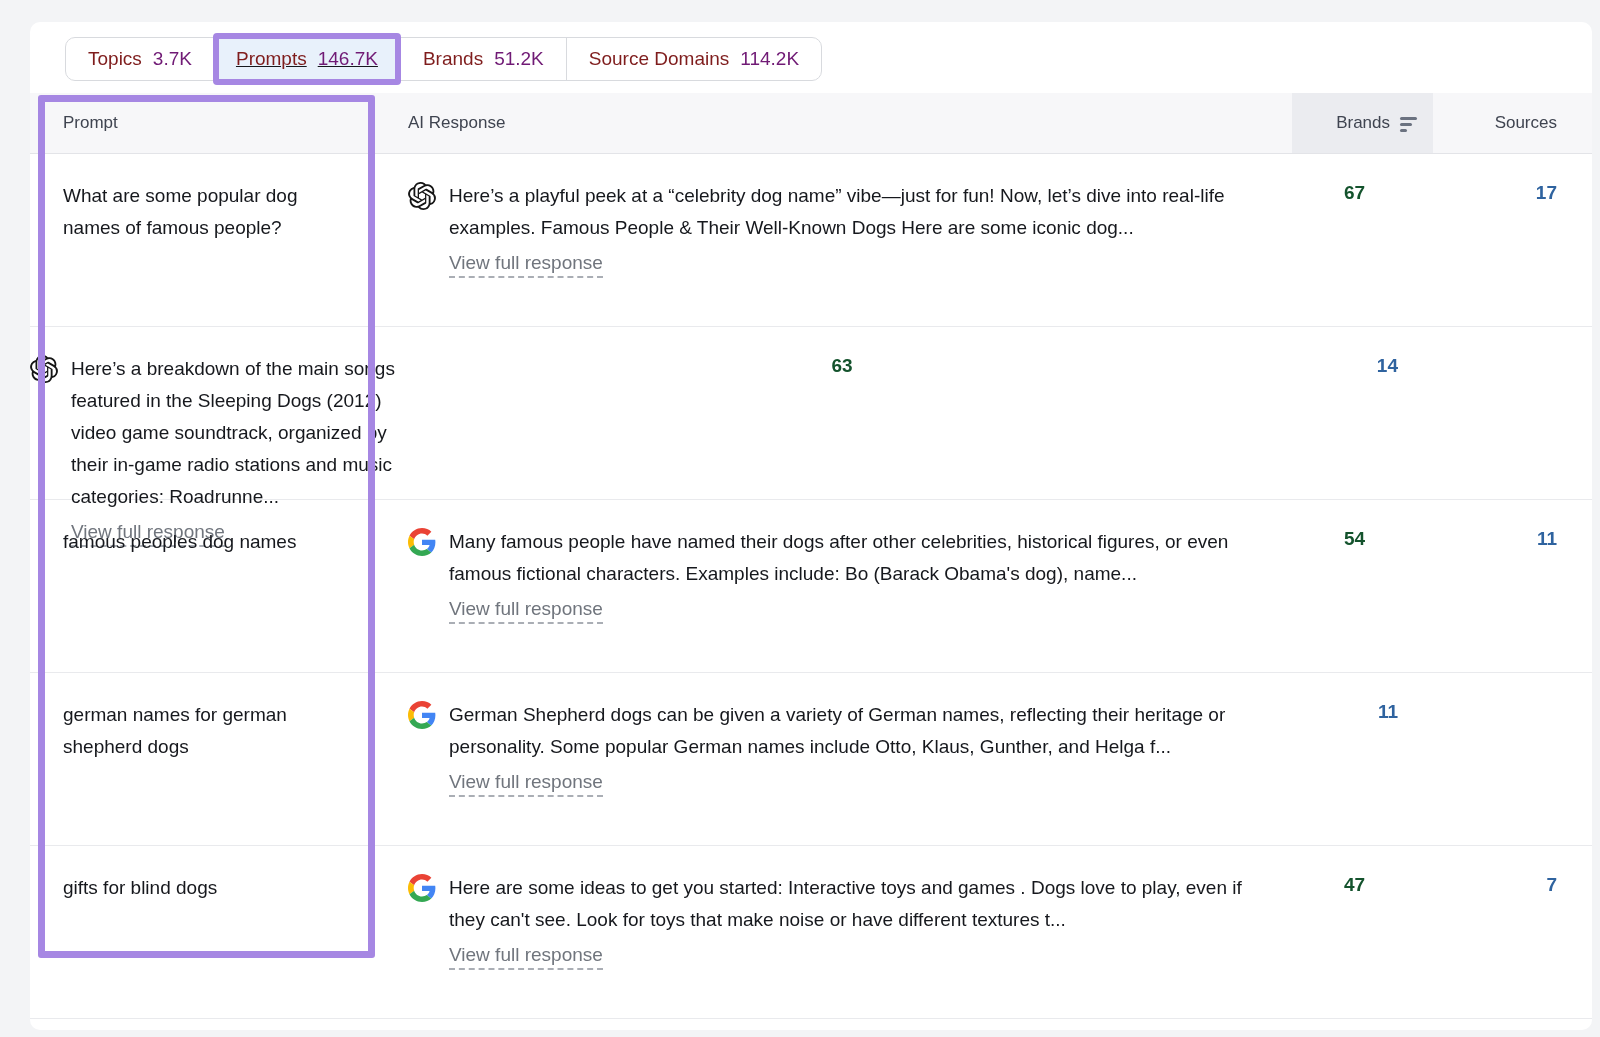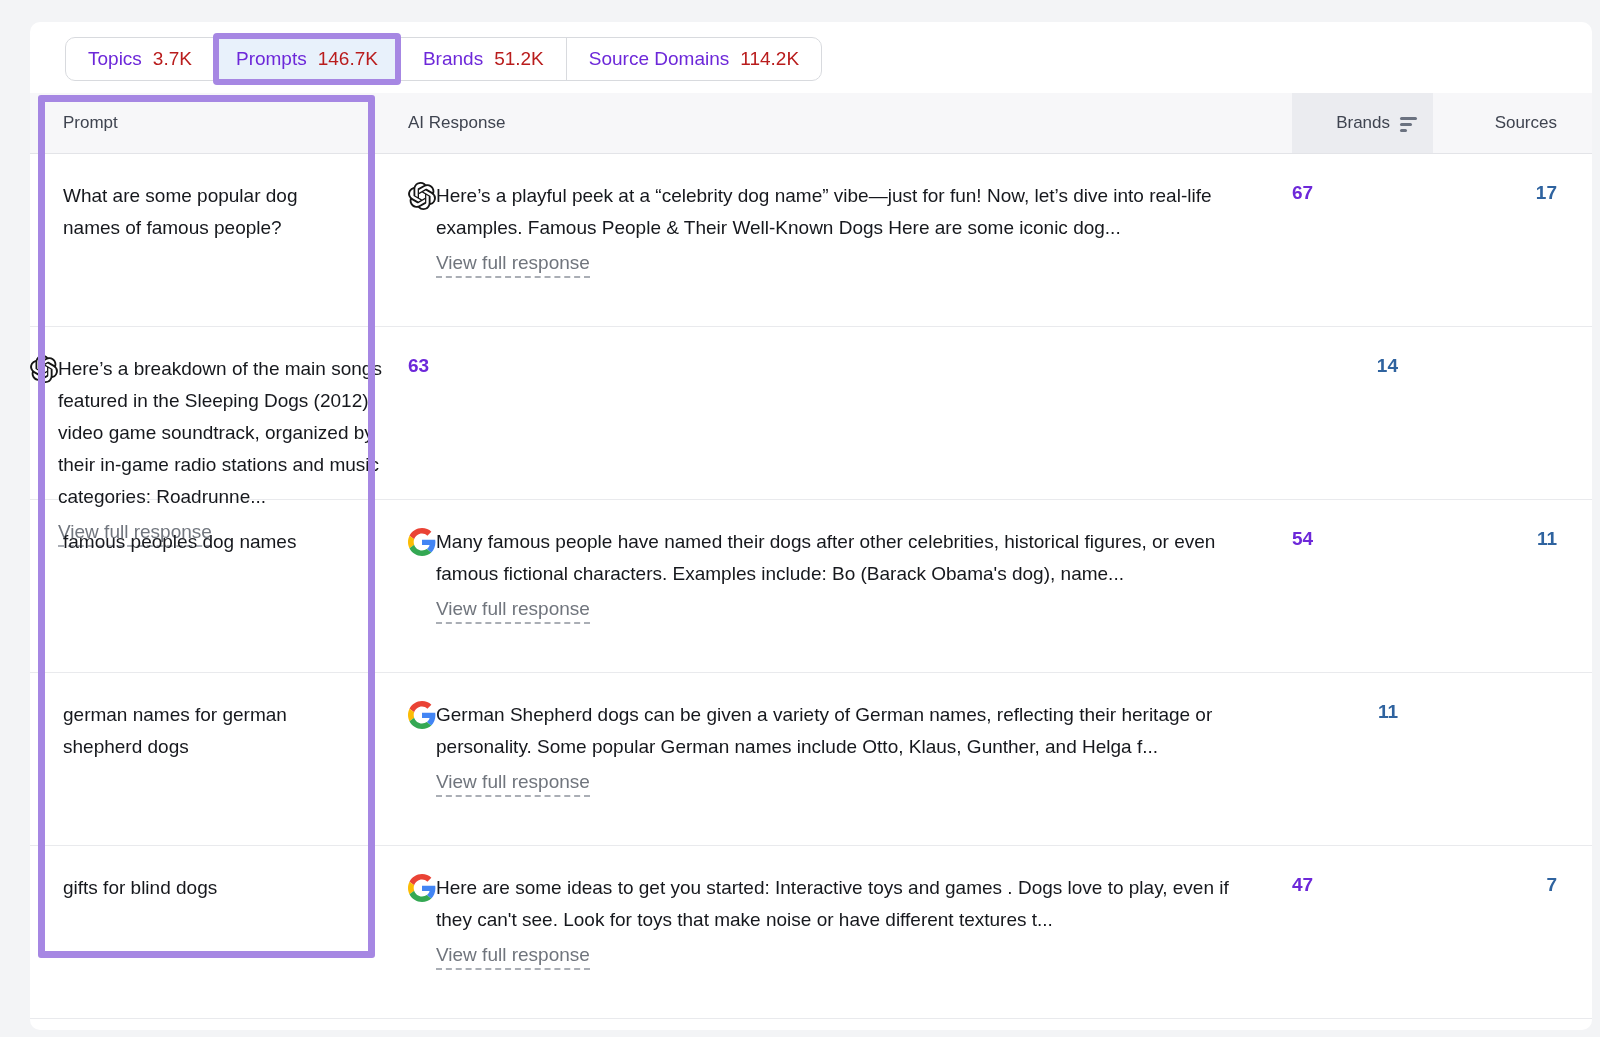--- a/index.html
+++ b/index.html
@@ -23,29 +23,30 @@
     display:inline-flex; align-items:center;
     height:44px; background:#ffffff;
     border:1px solid #d8dade; border-radius:10px;
   }
   .tab {
     display:flex; align-items:center; gap:11px;
     padding:0 22px; height:100%; cursor:pointer;
     white-space:nowrap;
   }
   .tab + .tab { border-left:1px solid #d8dade; }
-  .tab-label { font-size:19px; color:#6d28d9; }
-  .tab-count { font-size:19px; color:#b91c1c; }
+  .tab-label { font-size:19px; color:#7f1d1d; }
+  .tab-count { font-size:19px; color:#701a75; }
   .tab.active {
     position:relative; z-index:3;
     height:52px; margin:0 -1px;
     border:6px solid #a687e3;
     background:#e8f1fb;
     border-radius:4px;
     padding:0 17px;
+    text-decoration:underline;
   }
   
   .thead {
     position:absolute; left:0; top:71px; width:1562px; height:61px;
     background:#f7f7f9; border-bottom:1px solid #e3e4e8;
     display:grid; grid-template-columns:378px 884px 141px 159px;
     align-items:center; font-size:17px; color:#3f4450;
   }
   .th-prompt { padding-left:33px; }
   .th-brands {
@@ -60,31 +61,31 @@
   .tbody { position:absolute; left:0; top:132px; width:1562px; }
   .row {
     display:grid; grid-template-columns:378px 884px 141px 159px;
     height:173px; border-bottom:1px solid #e9eaed; background:#fff;
   }
   .cell-prompt {
     padding:26px 24px 0 33px;
     font-size:19px; line-height:32px; color:#16181d;
   }
   .cell-prompt .ptext { max-width:272px; }
-  .cell-resp { padding-top:26px; display:flex; align-items:flex-start; }
+  .cell-resp { padding-top:26px; display:flex; gap:13px; align-items:flex-start; }
   .engine-icon { width:28px; height:28px; flex:0 0 28px; margin-top:2px; }
   .engine-icon svg { width:28px; height:28px; display:block; }
   .resp-body { max-width:800px; font-size:19px; line-height:32px; color:#16181d; }
   .view-link {
     display:inline-block; margin-top:8px; font-size:19px; color:#70757d;
     border-bottom:2px dashed #aaaeb5; padding-bottom:2px; cursor:pointer;
   }
   .cell-brands {
-    padding:28px 16px 0 0; text-align:left;
-    font-size:19px; font-weight:600; color:#6d28d9;
+    padding:28px 16px 0 0; text-align:center;
+    font-size:19px; font-weight:600; color:#14532d;
   }
   .cell-sources {
     padding:28px 35px 0 0; text-align:right;
     font-size:19px; font-weight:600; color:#2f639f;
   }
   .num { cursor:pointer; }
   
   .prompt-col-highlight {
     position:absolute; left:38px; top:95px;
     width:337px; height:863px;

